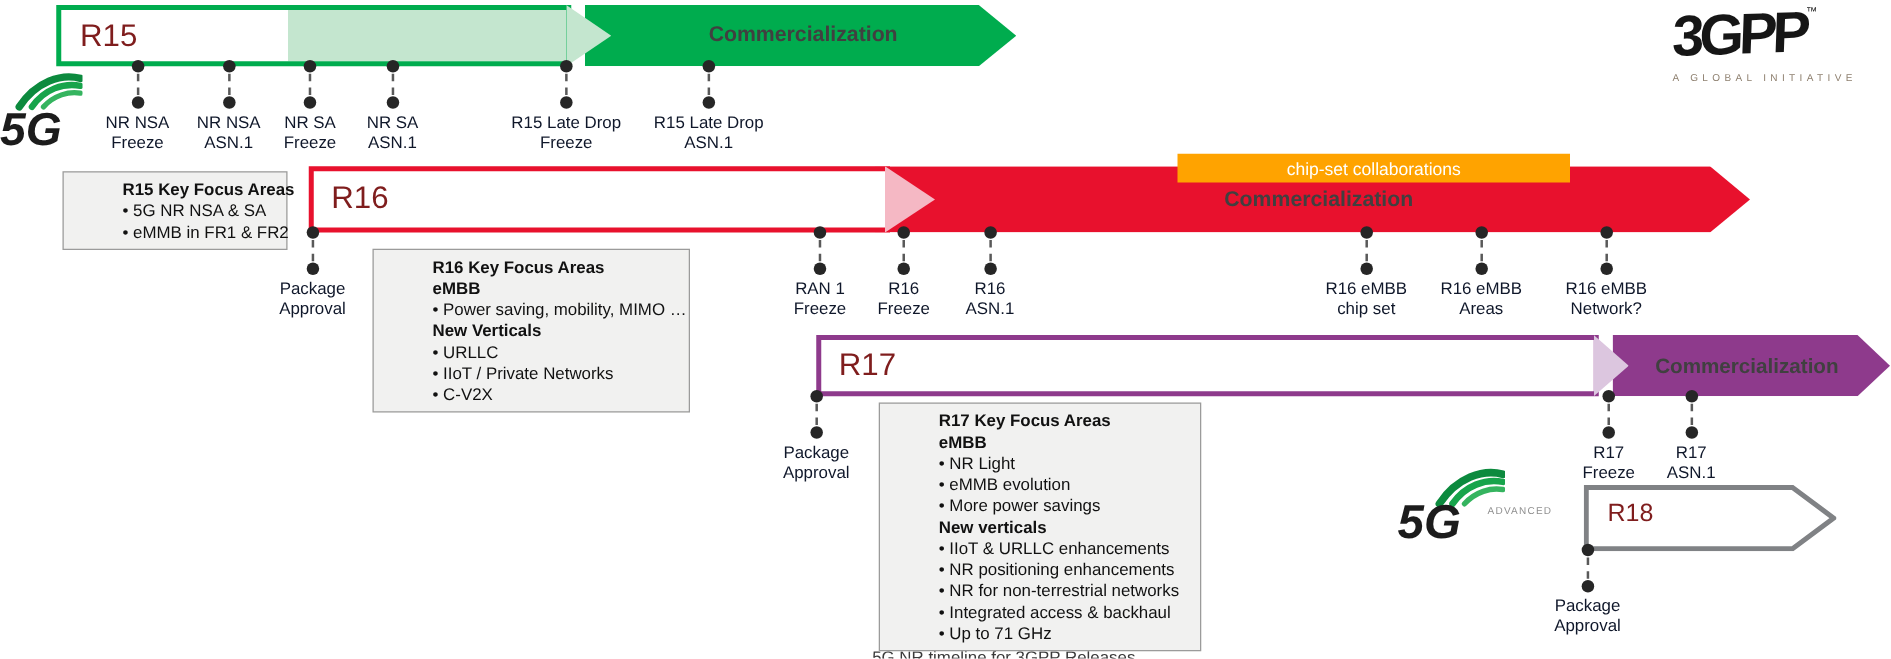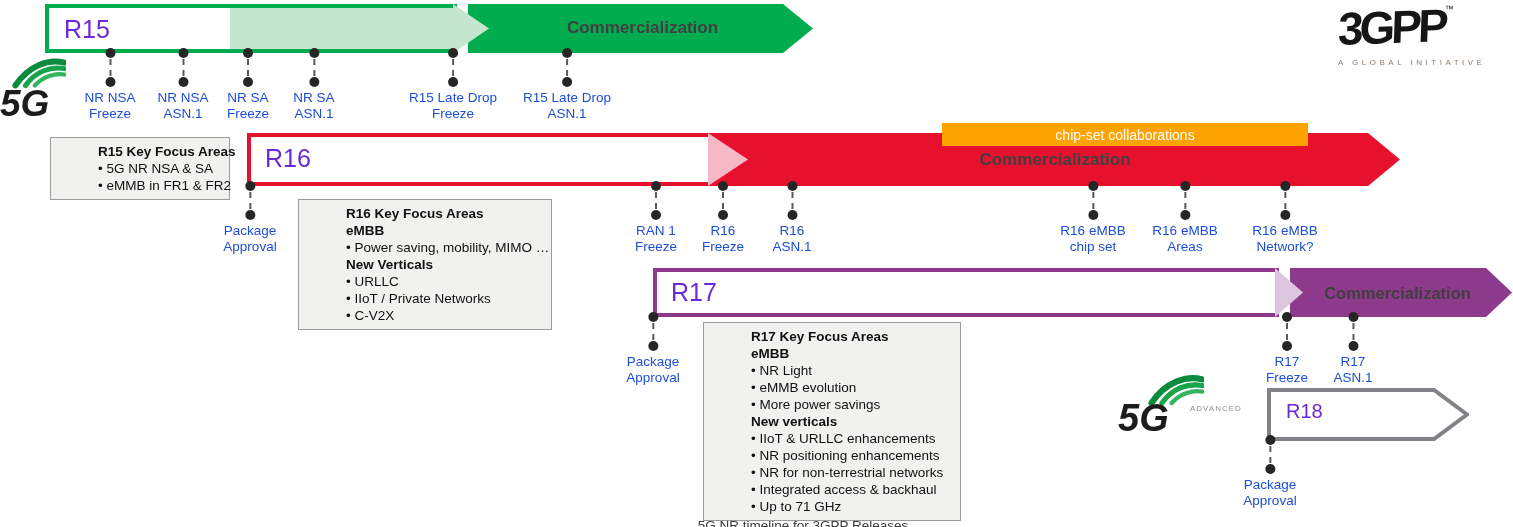--- a/index.html
+++ b/index.html
@@ -5,31 +5,31 @@
   html,body{margin:0;padding:0;background:#fff;}
   #stage{position:relative;width:1513px;height:527px;overflow:hidden;background:#ffffff;
          font-family:"Liberation Sans","DejaVu Sans",sans-serif;color:#111;}
 
   
   .arrow-solid{position:absolute;z-index:1;}
   .tip30{clip-path:polygon(0 0,calc(100% - 30px) 0,100% 50%,calc(100% - 30px) 100%,0 100%);}
   .tip26{clip-path:polygon(0 0,calc(100% - 26px) 0,100% 50%,calc(100% - 26px) 100%,0 100%);}
   .arrow-rect{position:absolute;z-index:2;background:#fff;box-sizing:border-box;}
   .tri{position:absolute;z-index:3;clip-path:polygon(0 0,100% 50%,0 100%);}
-  .rel-label{position:absolute;z-index:4;font-size:25px;color:#6d28d9;letter-spacing:0;}
+  .rel-label{position:absolute;z-index:4;font-size:25px;color:#7f1d1d;letter-spacing:0;}
   .commercial{position:absolute;z-index:4;color:#404040;font-weight:bold;font-size:17px;text-align:center;}
   .banner{position:absolute;z-index:5;display:flex;align-items:center;justify-content:center;
           color:#fff;font-size:14px;}
 
   
   .ms{position:absolute;z-index:6;display:flex;flex-direction:column;align-items:center;
       transform:translateX(-50%);}
   .dot{width:10px;height:10px;border-radius:50%;background:#262626;}
   .dash{width:0;height:17px;border-left:2px dashed #595959;margin:1px 0;}
-  .ms-lbl{margin-top:3px;font-size:13.5px;line-height:16px;text-align:center;white-space:nowrap;color:#1d4ed8;}
+  .ms-lbl{margin-top:3px;font-size:13.5px;line-height:16px;text-align:center;white-space:nowrap;color:#0f172a;}
 
   
   .fbox{position:absolute;z-index:6;background:#f1f1f0;border:1px solid #9b9b9b;
         padding:5px 9px;font-size:13.5px;line-height:17px;color:#111;}
   .fbox .t{font-weight:bold;}
   .fbox div{white-space:nowrap;margin-left:38px;}
 
   
   .fiveg{position:absolute;z-index:7;}
   .fiveg .fg-txt{position:absolute;left:0;bottom:0;font-weight:900;font-style:italic;color:#1c1c1c;}
@@ -107,21 +107,21 @@
   <div class="fbox" style="left:50px;top:137px;width:160px;">
     <div class="t">R15 Key Focus Areas</div>
     <div>•  5G NR NSA &amp; SA</div>
     <div>•  eMMB in FR1 &amp; FR2</div>
   </div>
 
   <div class="arrow-solid" style="left:700px;top:133px;width:700px;height:53px;background:#E8112D;
               clip-path:polygon(0 0,calc(100% - 32px) 0,100% 50%,calc(100% - 32px) 100%,0 100%);"></div>
   <div class="arrow-rect" style="left:247px;top:133px;width:465px;height:53px;border:4px solid #E8112D;"></div>
   <div class="tri" style="left:708px;top:133px;width:40px;height:53px;background:#F5B8C4;"></div>
-  <div class="banner" style="left:942px;top:123px;width:366px;height:23px;background:#FFA300;">
+  <div class="banner" style="left:942px;top:123px;width:314px;height:23px;background:#FFA300;">
     <span>chip-set collaborations</span>
   </div>
   <div class="rel-label" style="left:265px;top:144px;">R16</div>
   <div class="commercial" style="left:905px;top:150px;width:300px;">Commercialization</div>
 
   <div class="ms" style="left:250px;top:181px;">
     <span class="dot"></span>
     <span class="dash"></span>
     <span class="dot"></span>
     <span class="ms-lbl">

